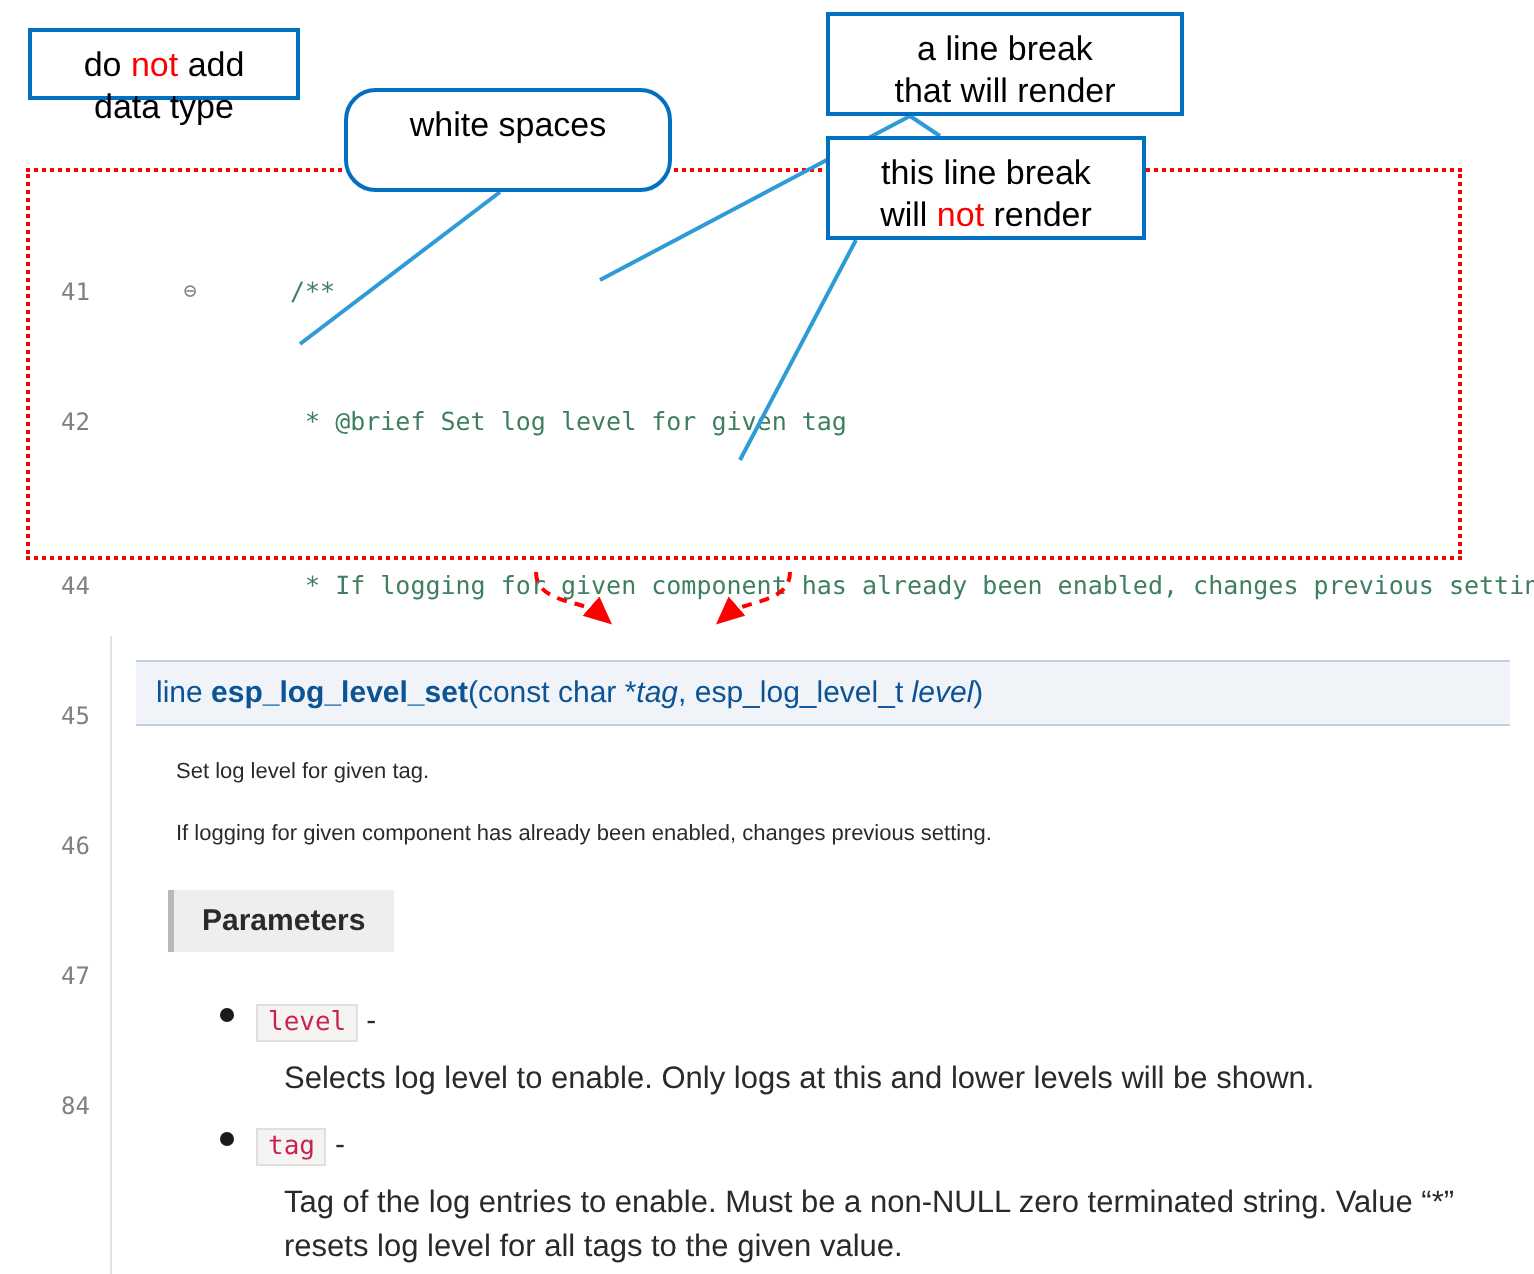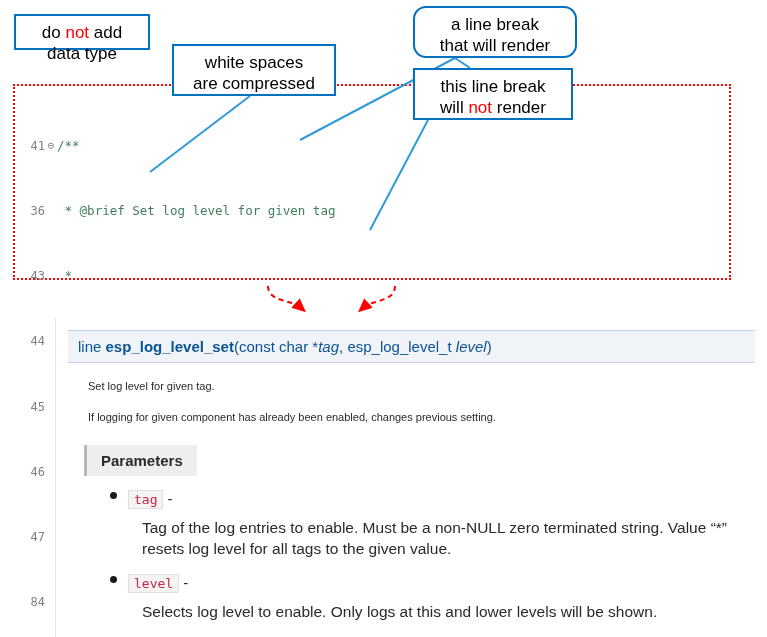--- a/index.html
+++ b/index.html
@@ -26,22 +26,22 @@
     text-align: center;
     padding: 6px 10px;
     box-sizing: border-box;
     z-index: 5;
   }
   .callout .hl {
     color: #ff0000;
   }
 
   #callout-no-datatype { left: 14px;  top: 14px;  width: 136px; height: 36px; }
-  #callout-whitespace  { left: 172px; top: 44px;  width: 164px; height: 52px; }
-  #callout-linebreak-render   { left: 413px; top: 6px;  width: 164px; height: 52px; border-radius: 13px; }
+  #callout-whitespace  { left: 172px; top: 44px;  width: 164px; height: 52px; border-radius: 16px; }
+  #callout-linebreak-render   { left: 413px; top: 6px;  width: 179px; height: 52px; }
   #callout-linebreak-norender { left: 413px; top: 68px; width: 160px; height: 52px; }
 
   
   .leader {
     position: absolute;
     z-index: 4;
     pointer-events: none;
   }
 
   
@@ -61,20 +61,21 @@
     font-size: 12.5px;
     line-height: 16.3px;
     padding: 3px 0 0 0;
     color: #3f7f5f;
     white-space: pre;
   }
   .code-line {
     display: flex;
     align-items: flex-start;
     height: 16.3px;
+    gap: 44px;
   }
   .ln {
     width: 30px;
     min-width: 30px;
     text-align: right;
     color: #808080;
     font-family: "DejaVu Sans Mono", monospace;
     font-size: 12px;
     user-select: none;
   }
@@ -128,21 +129,21 @@
   #doc-signature .sig-param { font-style: italic; color: #0b5394; }
   .doc-para {
     margin: 16px 0 0 32px;
     font-size: 11px;
     color: #2a2a2a;
     line-height: 1.35;
     max-width: 640px;
   }
   #params-header {
     display: inline-block;
-    margin: 20px 0 0 28px;
+    margin: 20px 0 12px 28px;
     background: #eeeeee;
     border-left: 3px solid #b8b8b8;
     padding: 7px 14px;
     font-size: 15px;
     font-weight: bold;
     color: #2a2a2a;
     text-align: center;
   }
   .param-list {
     margin: 10px 0 0 0;
@@ -197,21 +198,20 @@
   <line x1="428" y1="120" x2="370" y2="230" stroke="#2e9bd6" stroke-width="2"></line>
 </svg>
 
 <div class="callout" id="callout-no-datatype">
   <span>do </span><span class="hl">not</span><span> add</span><br>
   <span>data type</span>
 </div>
 
 <div class="callout" id="callout-whitespace">
   <span>white spaces</span><br>
-  <span>are  compressed</span>
 </div>
 
 <div class="callout" id="callout-linebreak-render">
   <span>a line break</span><br>
   <span>that will render</span>
 </div>
 
 <div class="callout" id="callout-linebreak-norender">
   <span>this line break</span><br>
   <span>will </span><span class="hl">not</span><span> render</span>
@@ -220,30 +220,25 @@
 <div id="code-region">
   <div id="code-editor">
 
     <div class="code-line">
       <span class="ln">41</span>
       <span class="fold">⊖</span>
       <span class="code-text">/**</span>
     </div>
 
     <div class="code-line">
-      <span class="ln">36</span>
+      <span class="ln">42</span>
       <span class="fold"></span>
       <span class="code-text"> * @brief Set log level for given tag</span>
     </div>
 
-    <div class="code-line">
-      <span class="ln">43</span>
-      <span class="fold"></span>
-      <span class="code-text"> *</span>
-    </div>
 
     <div class="code-line">
       <span class="ln">44</span>
       <span class="fold"></span>
       <span class="code-text"> * If logging for given component has already been enabled, changes previous setting.</span>
     </div>
 
     <div class="code-line">
       <span class="ln">45</span>
       <span class="fold"></span>
@@ -296,23 +291,23 @@
   </div>
 
   <p class="doc-para">Set log level for given tag.</p>
   <p class="doc-para">If logging for given component has already been enabled, changes previous setting.</p>
 
   <div id="params-header">Parameters</div>
 
   <ul class="param-list">
     <li class="param-item">
       <span class="bullet"></span>
+      <span class="param-name">level</span><span class="param-dash">-</span>
+      <div class="param-desc">Selects log level to enable. Only logs at this and lower levels will be shown.</div>
+    </li>
+    <li class="param-item">
+      <span class="bullet"></span>
       <span class="param-name">tag</span><span class="param-dash">-</span>
       <div class="param-desc">Tag of the log entries to enable. Must be a non-NULL zero terminated string. Value “*” resets log level for all tags to the given value.</div>
     </li>
-    <li class="param-item">
-      <span class="bullet"></span>
-      <span class="param-name">level</span><span class="param-dash">-</span>
-      <div class="param-desc">Selects log level to enable. Only logs at this and lower levels will be shown.</div>
-    </li>
   </ul>
 
 </div>
 
 </body></html>

